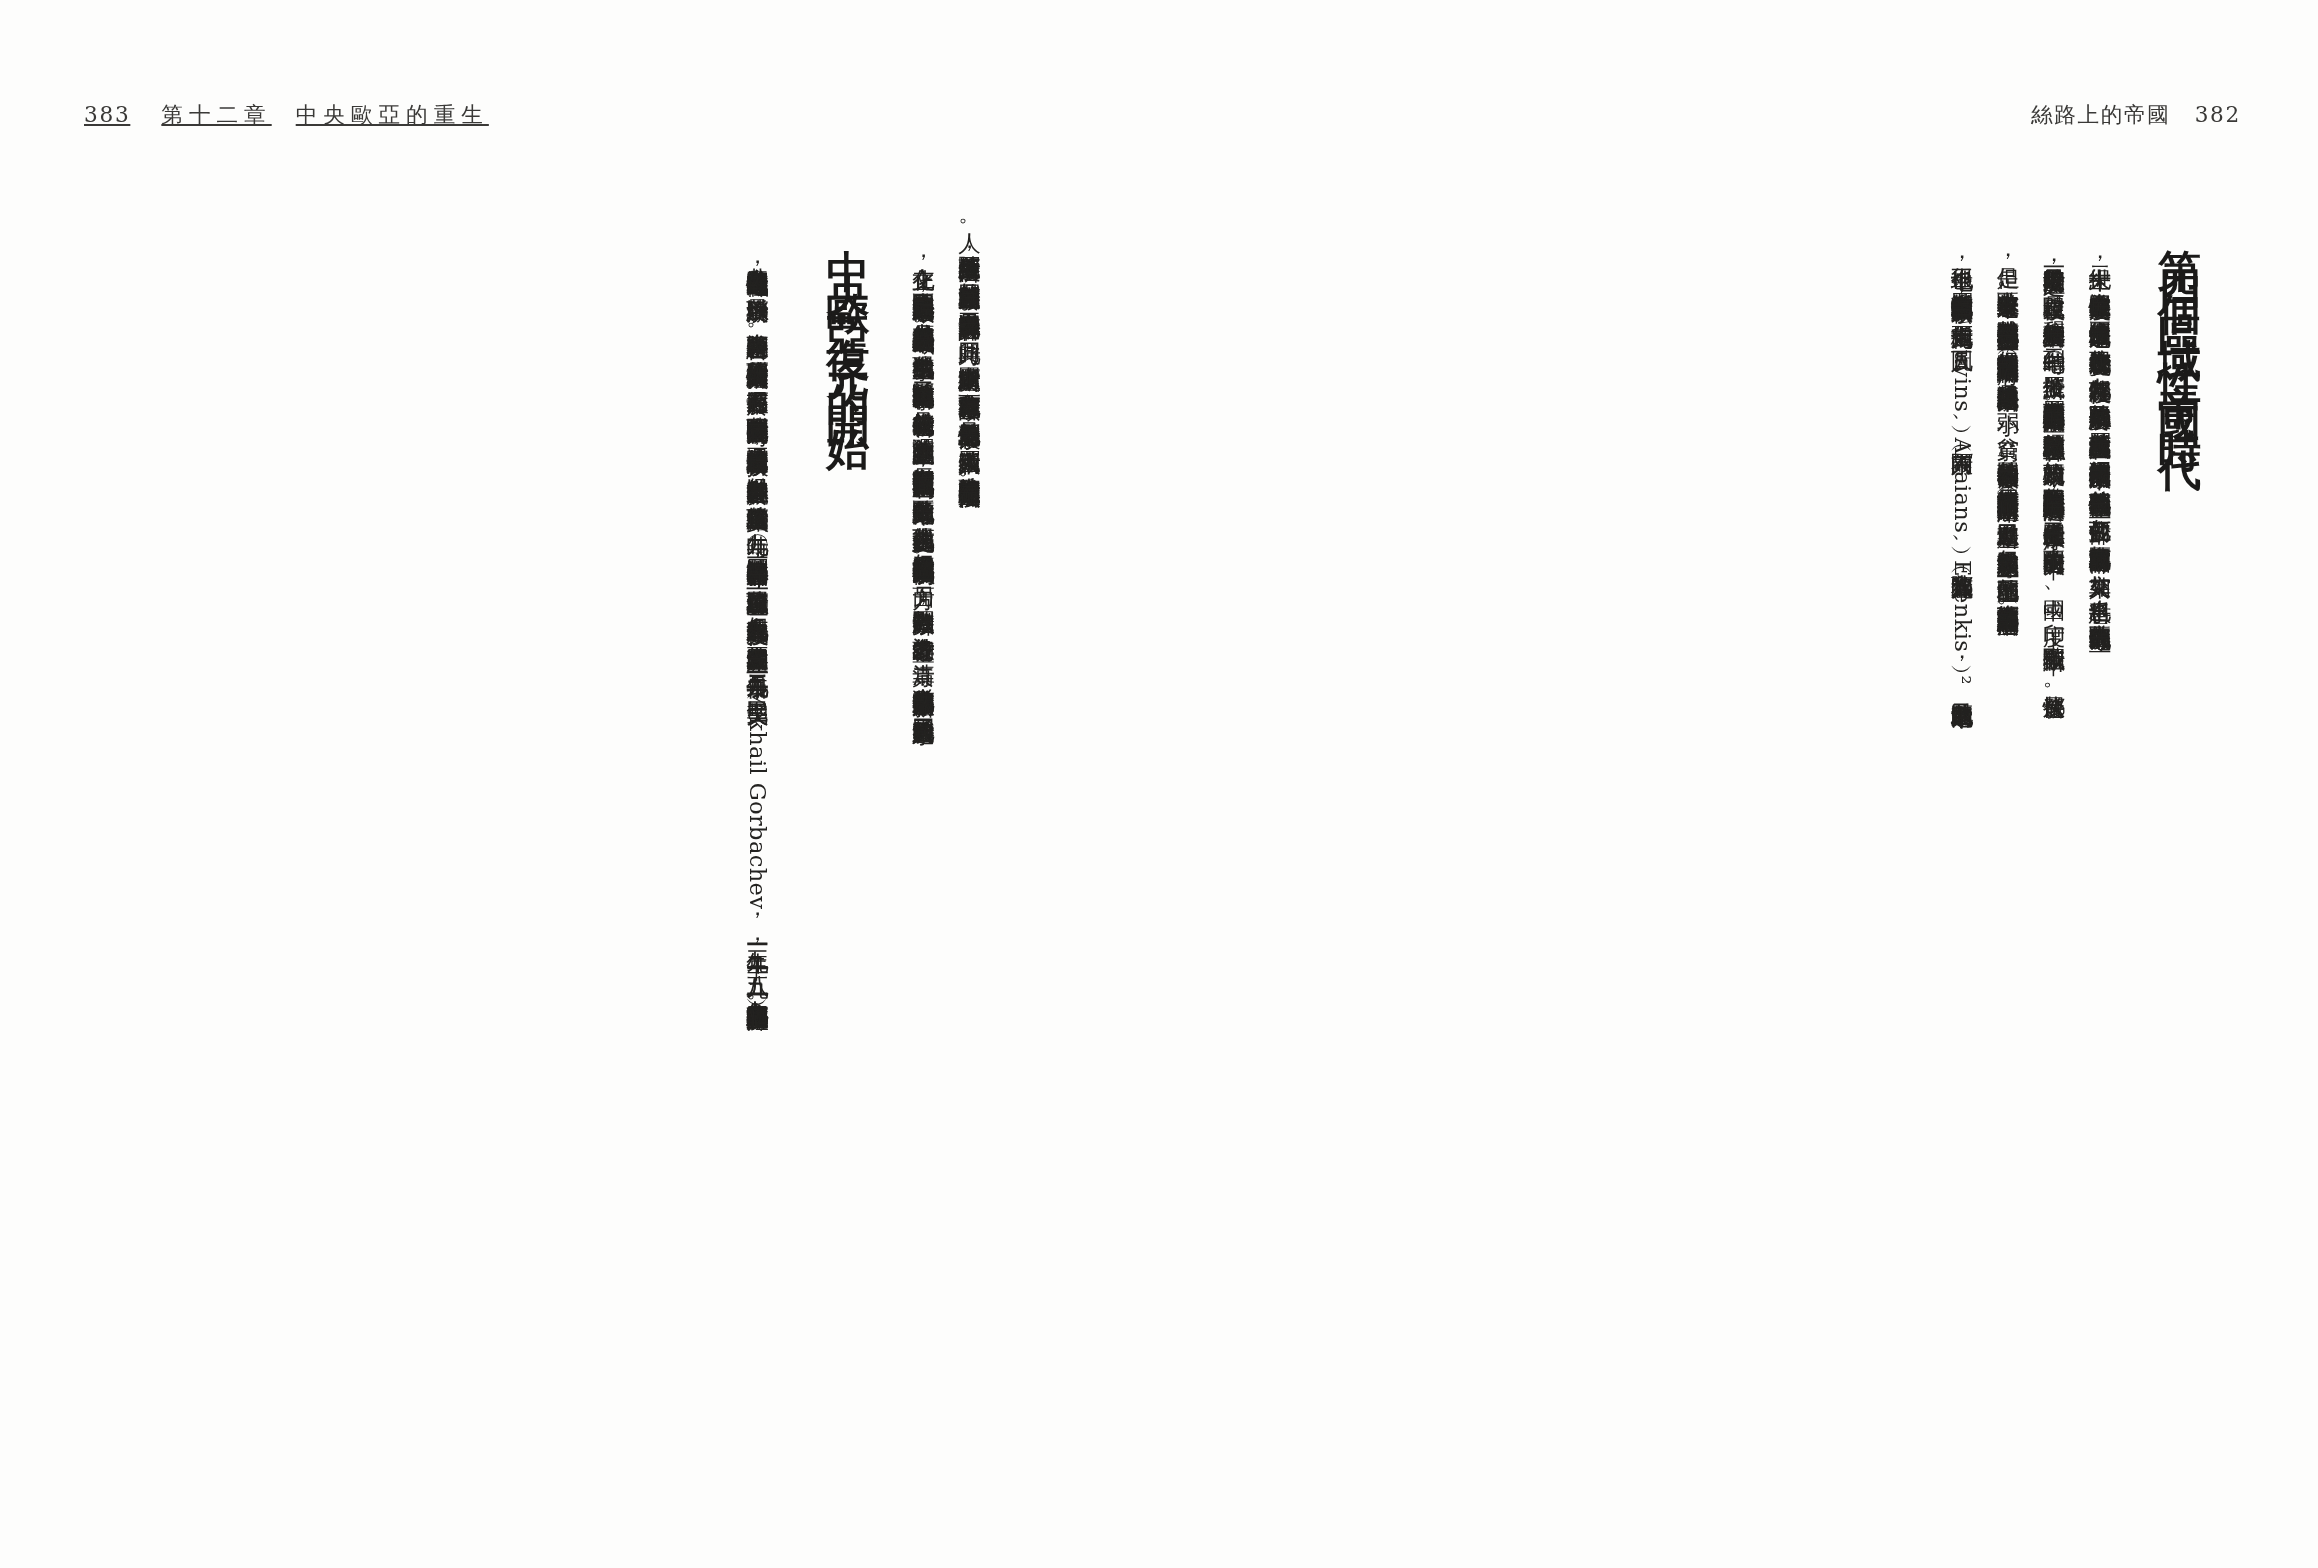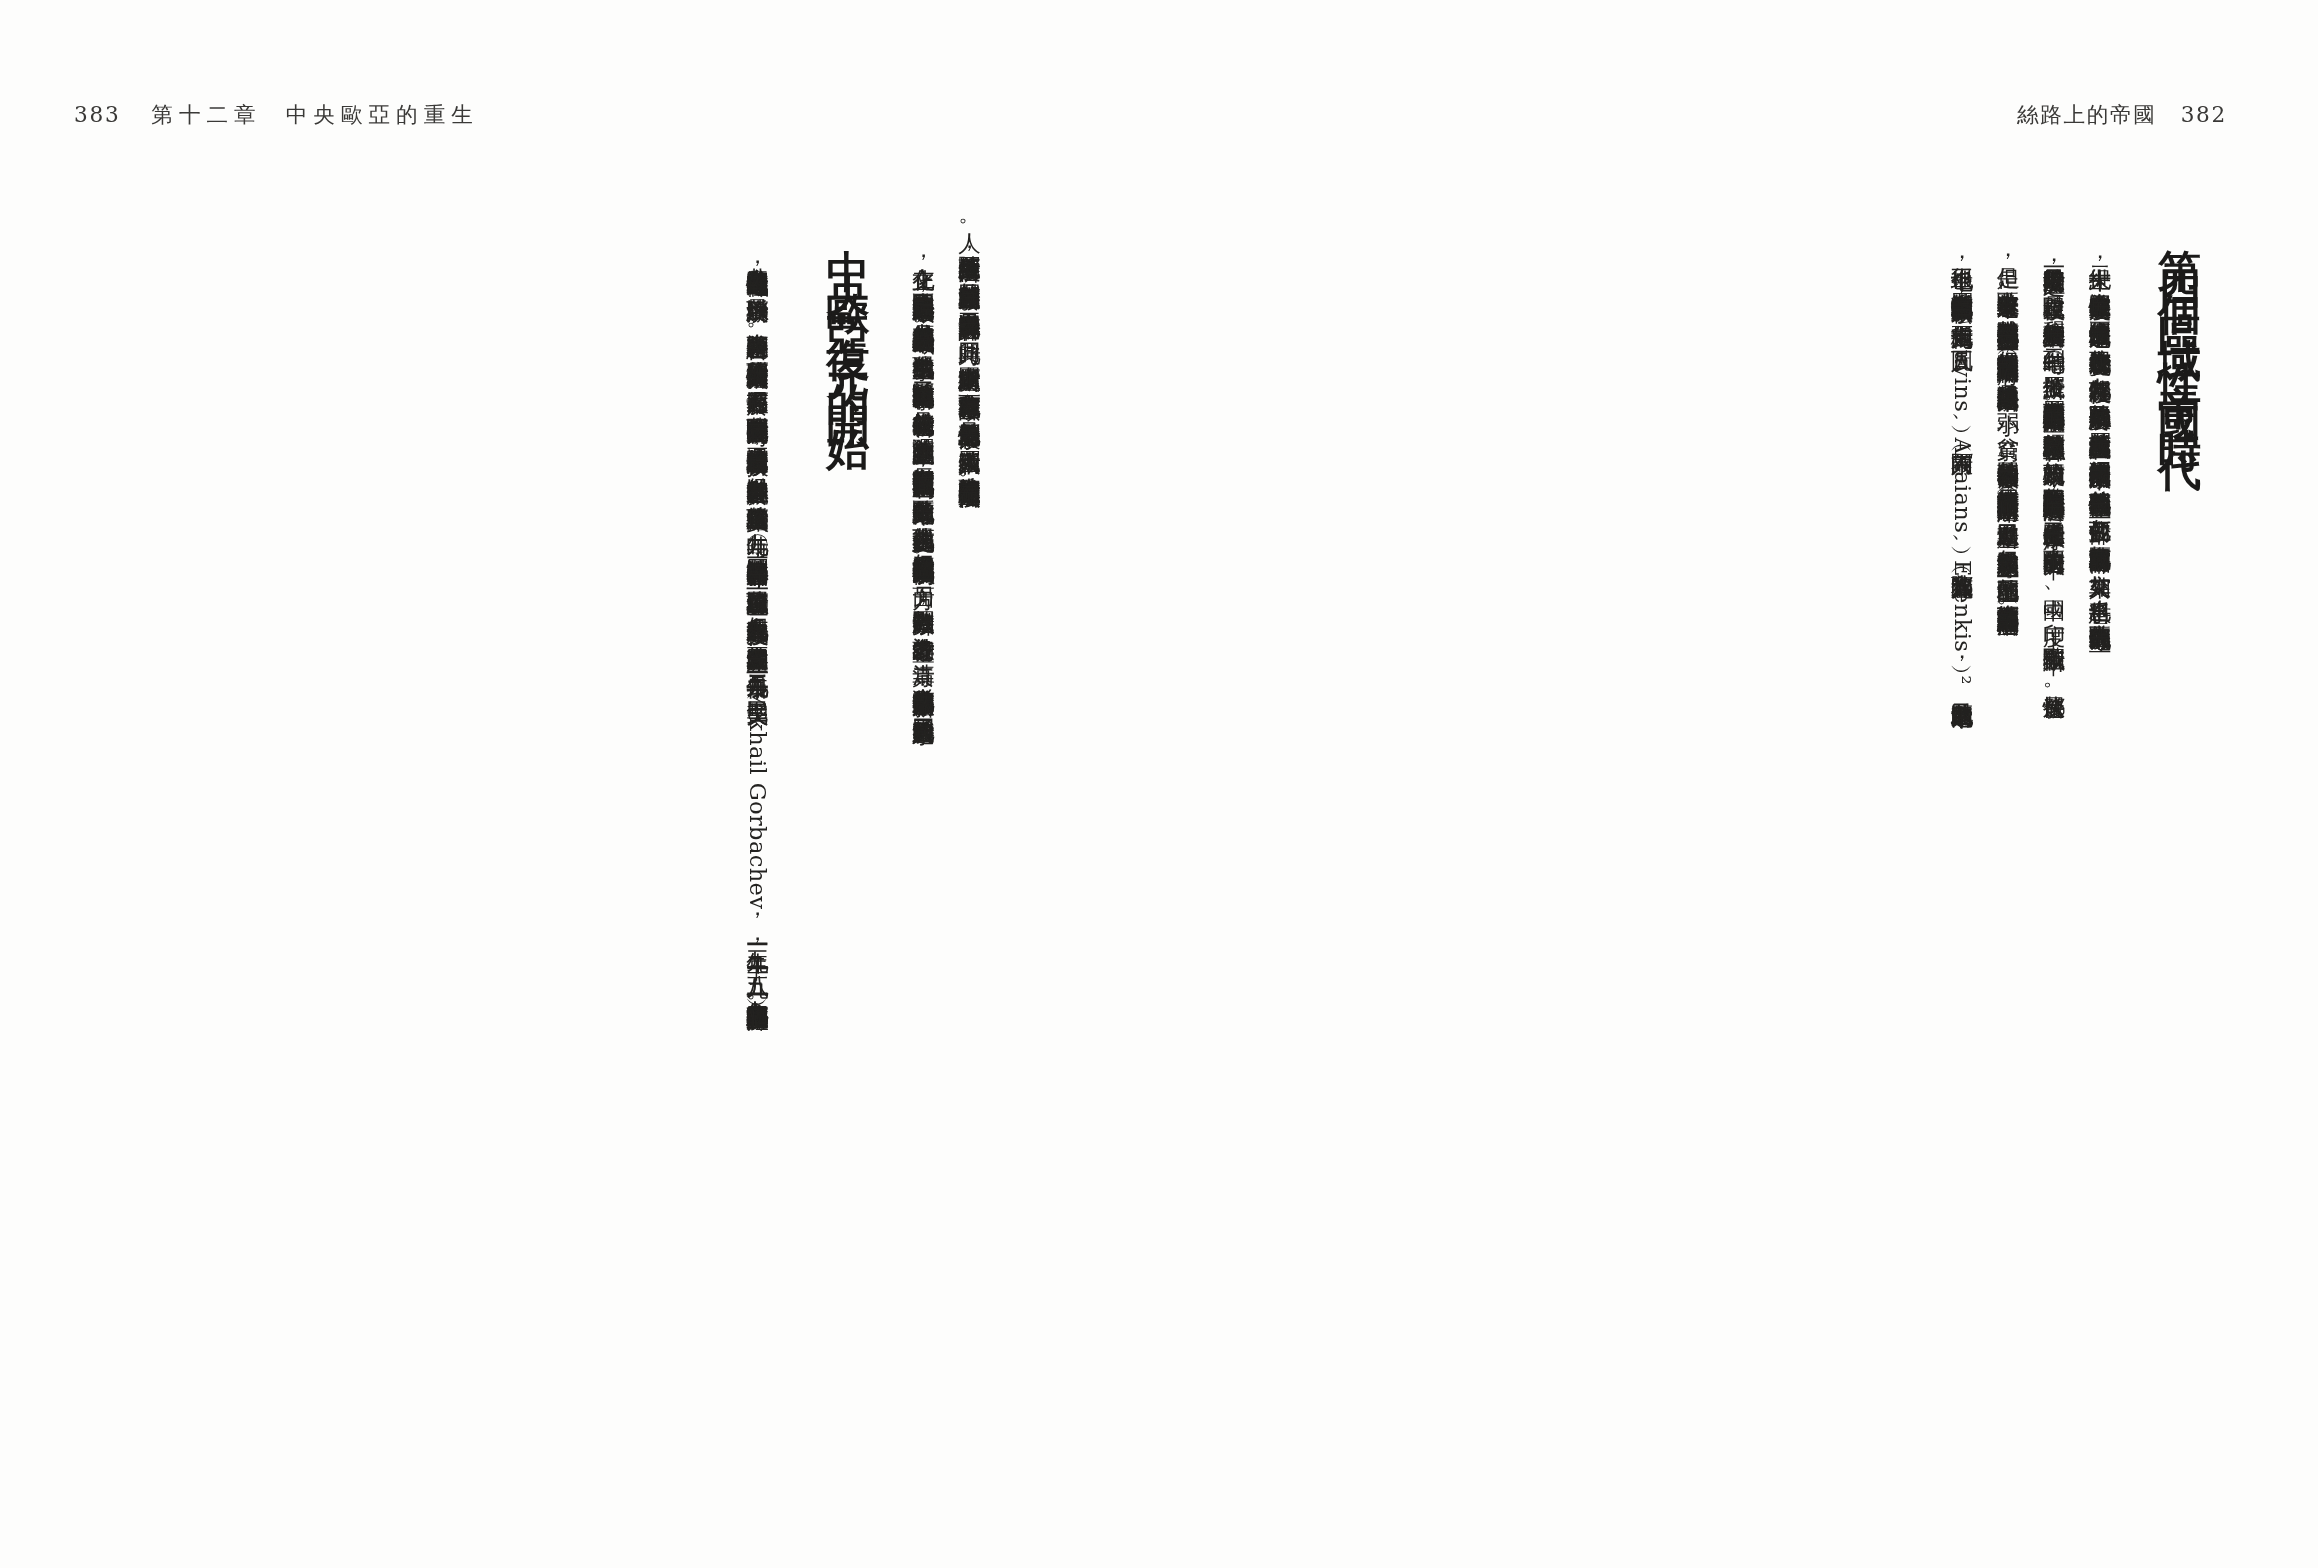--- a/index.html
+++ b/index.html
@@ -17,22 +17,22 @@
   }
   
   .running-head {
     position: absolute;
     top: 100px;
     font-size: 21.6px;
     letter-spacing: 1.7px;
     color: #3a3937;
     white-space: nowrap;
   }
-  .running-head.left  { left: 74px; }
-  .running-head.right { right: 92px; }
+  .running-head.left  { left: 84px; text-decoration: underline; }
+  .running-head.right { right: 78px; }
   .running-head .gap-lg { margin-left: 31px; }
   .running-head .gap-md { margin-left: 24px; }
   .running-head .spread-chars { letter-spacing: 6px; }
   
   .page-content {
     position: absolute;
     top: 215px;
     height: 968px;
     writing-mode: vertical-rl;
     text-orientation: mixed;

